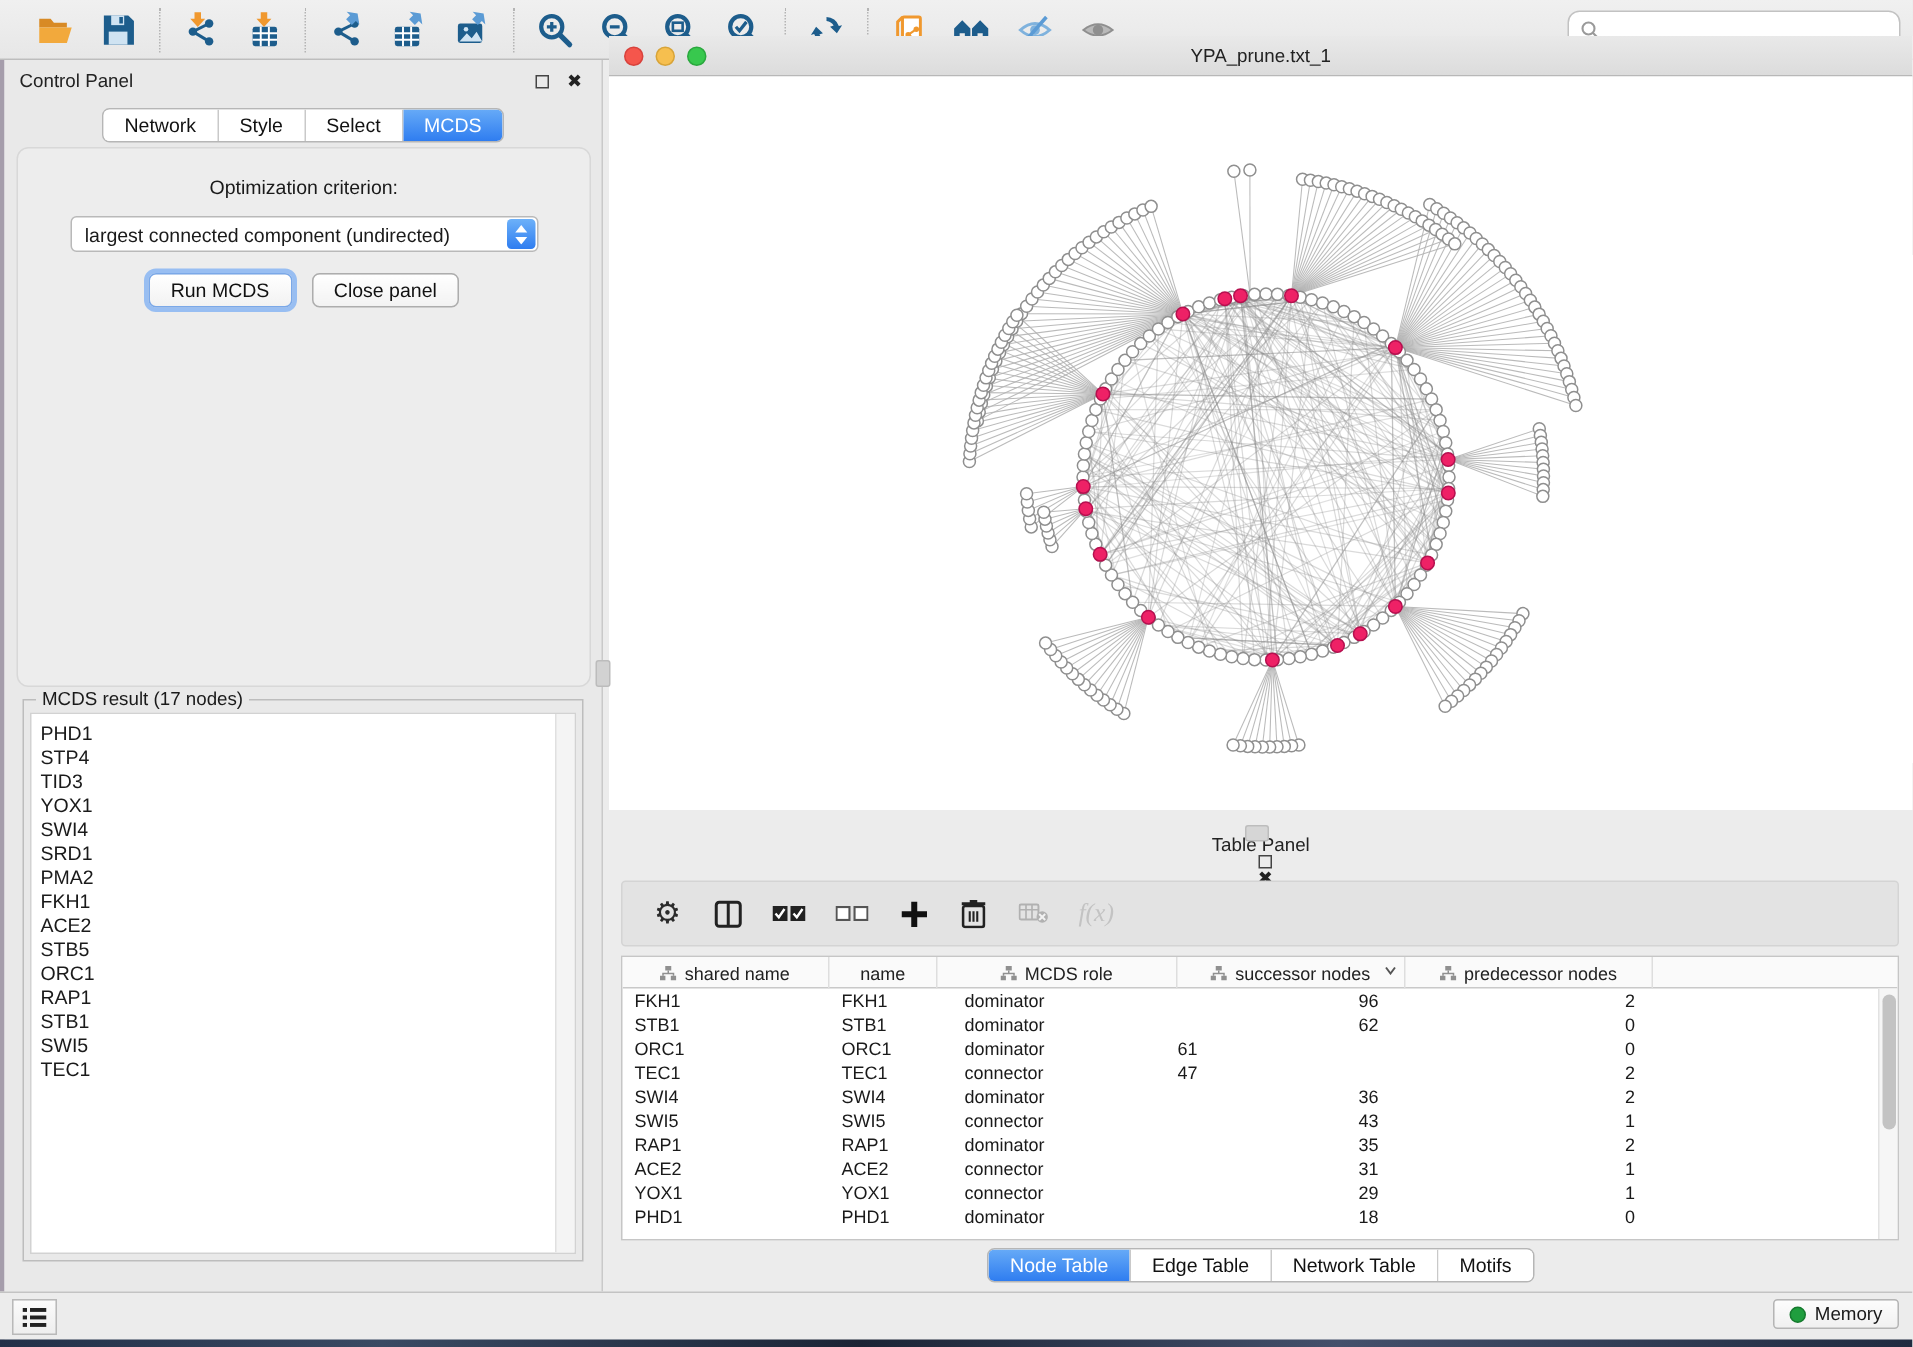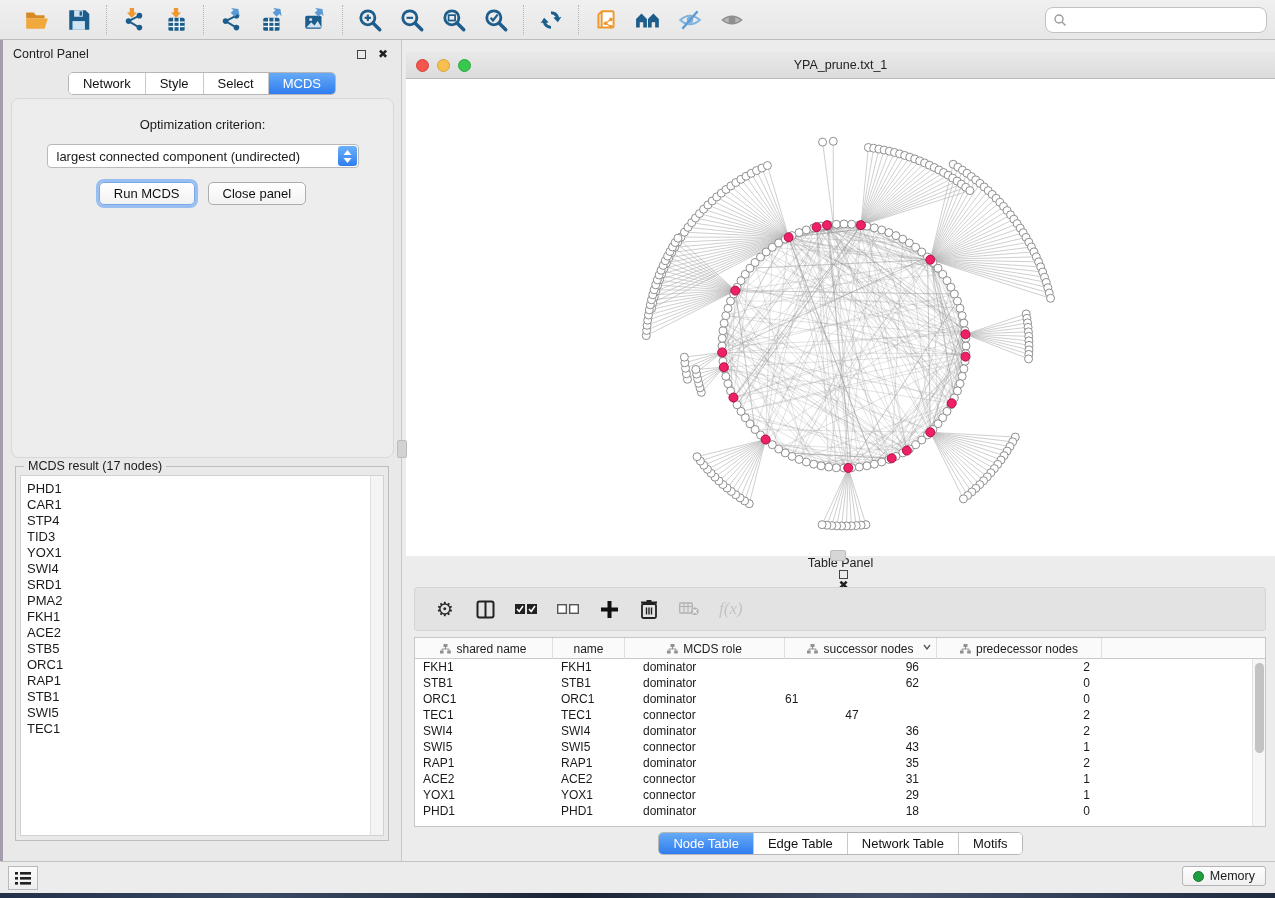--- a/index.html
+++ b/index.html
@@ -47,21 +47,21 @@
   .result-legend { position:absolute; left:8px; top:-8px; background:#e9e9e9; padding:0 4px; font-size:12.5px; }
   .result-list { position:absolute; left:4px; top:8px; right:4px; bottom:4px; background:#fff; border:1px solid #d2d2d2; overflow:hidden; }
   .result-scroll { position:absolute; right:0; top:0; bottom:0; width:13px; background:#f4f4f4; border-left:1px solid #e0e0e0; }
   .result-item { font-size:13px; line-height:16px; padding-left:6px; }
 
   
   .v-grip { position:absolute; left:397px; top:440px; width:10px; height:18px; background:#d2d2d2; border:1px solid #bcbcbc; border-radius:2px; cursor:col-resize; z-index:5; }
   .h-grip { position:absolute; left:830px; top:550px; width:16px; height:11px; background:#d6d6d6; border:1px solid #bdbdbd; border-radius:2px; cursor:row-resize; z-index:5; }
 
   
-  .network-panel { position:absolute; left:406px; top:52px; width:869px; height:516px; background:#fff; }
+  .network-panel { position:absolute; left:406px; top:24px; width:869px; height:516px; background:#fff; }
   .net-titlebar { height:27px; background:linear-gradient(#e9e9e9,#dcdcdc); border-bottom:1px solid #b8b8b8; position:relative; display:flex; align-items:center; justify-content:center; }
   .traffic { position:absolute; left:10px; top:0; height:27px; display:flex; align-items:center; gap:8px; }
   .light { width:13px; height:13px; border-radius:50%; cursor:pointer; }
   .light.red { background:#f5564c; border:1px solid #d8423c; }
   .light.yellow { background:#f6bf4f; border:1px solid #d8a438; }
   .light.green { background:#38c84e; border:1px solid #2aa83e; }
   .net-title { font-size:12.5px; color:#222; }
   .net-canvas { position:absolute; left:0; top:27px; width:869px; height:489px; background:#fff; overflow:hidden; }
 
   
@@ -292,21 +292,20 @@
         <button class="mac-btn focus-ring">Run MCDS</button>
         <button class="mac-btn">Close panel</button>
       </div>
     </div>
 
     <div class="result-fieldset">
       <span class="result-legend">MCDS result (17 nodes)</span>
       <div class="result-list">
         <div id="mcds-items" style="padding-top:5px;">
             <div class="result-item">PHD1</div>
-            <div class="result-item">CAR1</div>
             <div class="result-item">STP4</div>
             <div class="result-item">TID3</div>
             <div class="result-item">YOX1</div>
             <div class="result-item">SWI4</div>
             <div class="result-item">SRD1</div>
             <div class="result-item">PMA2</div>
             <div class="result-item">FKH1</div>
             <div class="result-item">ACE2</div>
             <div class="result-item">STB5</div>
             <div class="result-item">ORC1</div>
@@ -1212,21 +1211,21 @@
             <div class="nt-cell" style="left: 0px; width: 138px; padding-left: 8px;">ORC1</div>
             <div class="nt-cell" style="left: 138px; width: 72px; padding-left: 8px;">ORC1</div>
             <div class="nt-cell" style="left: 210px; width: 160px; padding-left: 18px;">dominator</div>
             <div class="nt-cell" style="left: 370px; width: 152px; padding-right: 18px;">61</div>
             <div class="nt-cell" style="left: 522px; width: 165px; text-align: right; padding-right: 12px;">0</div>
           </div>
           <div class="nt-row">
             <div class="nt-cell" style="left: 0px; width: 138px; padding-left: 8px;">TEC1</div>
             <div class="nt-cell" style="left: 138px; width: 72px; padding-left: 8px;">TEC1</div>
             <div class="nt-cell" style="left: 210px; width: 160px; padding-left: 18px;">connector</div>
-            <div class="nt-cell" style="left: 370px; width: 152px; text-align: center; padding-right: 18px;">47</div>
+            <div class="nt-cell" style="left: 370px; width: 152px; text-align: left; padding-right: 18px;">47</div>
             <div class="nt-cell" style="left: 522px; width: 165px; text-align: right; padding-right: 12px;">2</div>
           </div>
           <div class="nt-row">
             <div class="nt-cell" style="left: 0px; width: 138px; padding-left: 8px;">SWI4</div>
             <div class="nt-cell" style="left: 138px; width: 72px; padding-left: 8px;">SWI4</div>
             <div class="nt-cell" style="left: 210px; width: 160px; padding-left: 18px;">dominator</div>
             <div class="nt-cell" style="left: 370px; width: 152px; text-align: right; padding-right: 18px;">36</div>
             <div class="nt-cell" style="left: 522px; width: 165px; text-align: right; padding-right: 12px;">2</div>
           </div>
           <div class="nt-row">

